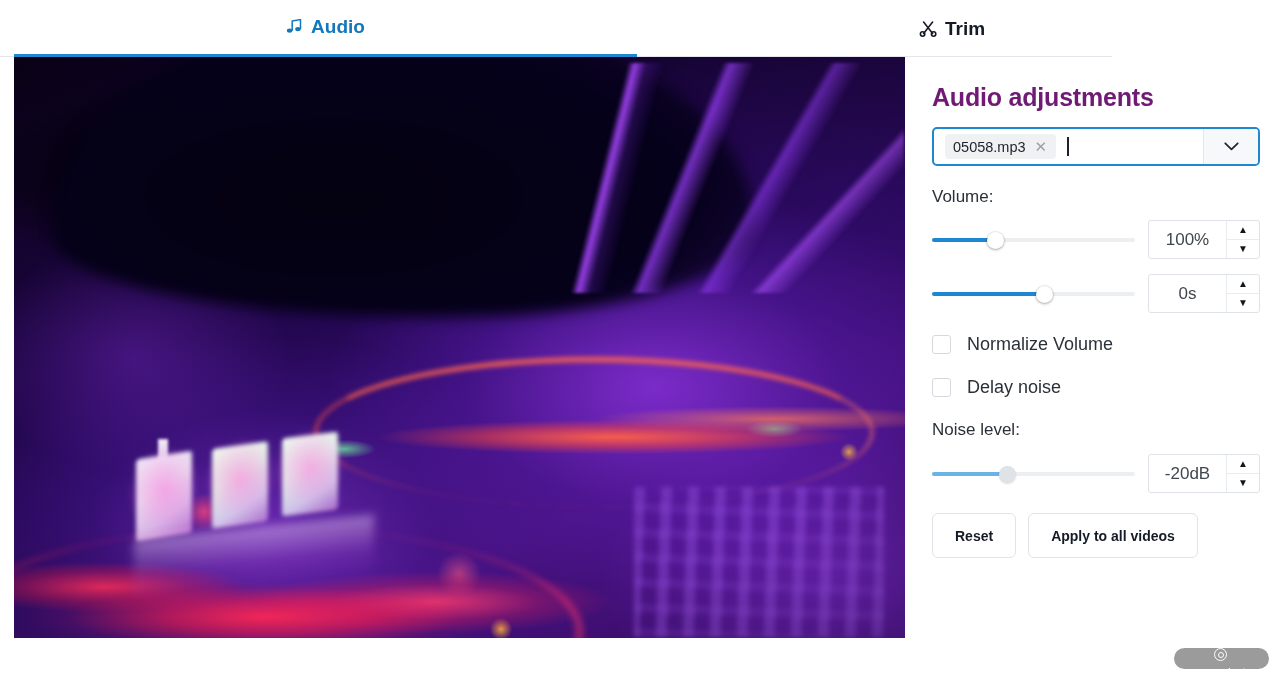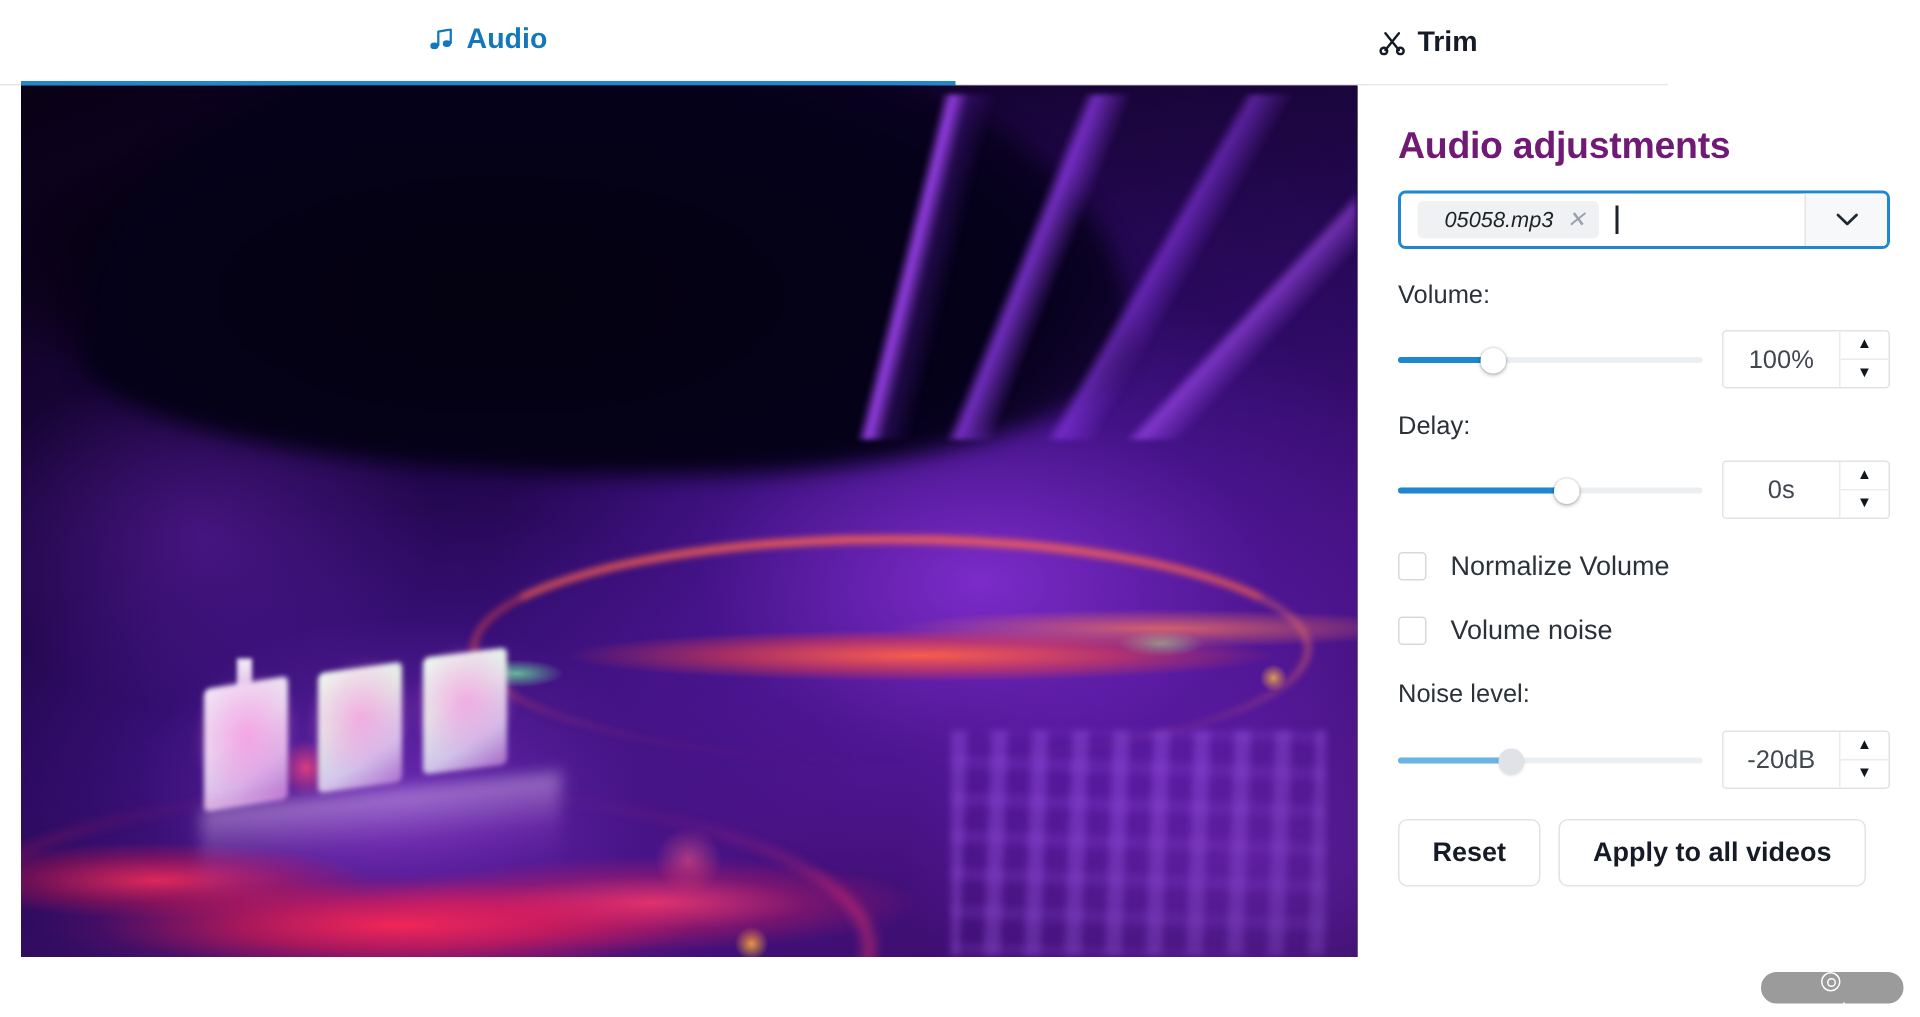--- a/index.html
+++ b/index.html
@@ -234,27 +234,26 @@
     align-items: center;
     padding: 0 6px 0 11px;
     gap: 4px;
     min-width: 0;
   }
   .chip {
     display: inline-flex;
     align-items: center;
     gap: 9px;
     height: 25px;
-    padding: 0 9px 0 18px;
+    padding: 0 9px 0 8px;
     background: #f0f1f3;
     border-radius: 4px;
     font-size: 14.5px;
     color: #1d2229;
     white-space: nowrap;
-    font-style: italic;
   }
   .chip-x {
     color: #9aa1aa;
     font-size: 15px;
     line-height: 1;
     cursor: pointer;
     font-weight: 400;
   }
   .ms-caret {
     display: inline-block;
@@ -382,21 +381,21 @@
     display: flex;
     gap: 12px;
     margin-top: 20px;
   }
   .btn {
     height: 45px;
     padding: 12px 22px;
     border: 1px solid #e0e3e7;
     border-radius: 6px;
     background: #ffffff;
-    font-size: 18px;
+    font-size: 14px;
     font-weight: bold;
     color: #151b26;
     font-family: "Liberation Sans", sans-serif;
     cursor: pointer;
     display: flex;
     align-items: center;
     justify-content: center;
   }
 
   
@@ -505,21 +504,20 @@
       </div>
       <div class="numbox">
         <div class="numbox-val">100%</div>
         <div class="numbox-spin">
           <div class="spin-btn">▲</div>
           <div class="spin-btn">▼</div>
         </div>
       </div>
     </div>
 
-    <div class="sec-label">Delay:</div>
     <div class="slider-row">
       <div class="slider" id="sl-delay">
         <div class="s-track"></div>
         <div class="s-fill" style="width: 55%;"></div>
         <div class="s-thumb" style="left: 55%;"></div>
       </div>
       <div class="numbox">
         <div class="numbox-val">0s</div>
         <div class="numbox-spin">
           <div class="spin-btn">▲</div>
@@ -527,21 +525,21 @@
         </div>
       </div>
     </div>
 
     <div class="checkrow" style="margin-top:21px;">
       <span class="cbox"></span>
       <span class="cblabel">Normalize Volume</span>
     </div>
     <div class="checkrow">
       <span class="cbox"></span>
-      <span class="cblabel">Volume noise</span>
+      <span class="cblabel">Delay noise</span>
     </div>
 
     <div class="sec-label" style="margin-bottom:14px;">Noise level:</div>
     <div class="slider-row">
       <div class="slider dim" id="sl-noise">
         <div class="s-track"></div>
         <div class="s-fill" style="width: 37%;"></div>
         <div class="s-thumb" style="left: 37%;"></div>
       </div>
       <div class="numbox">

